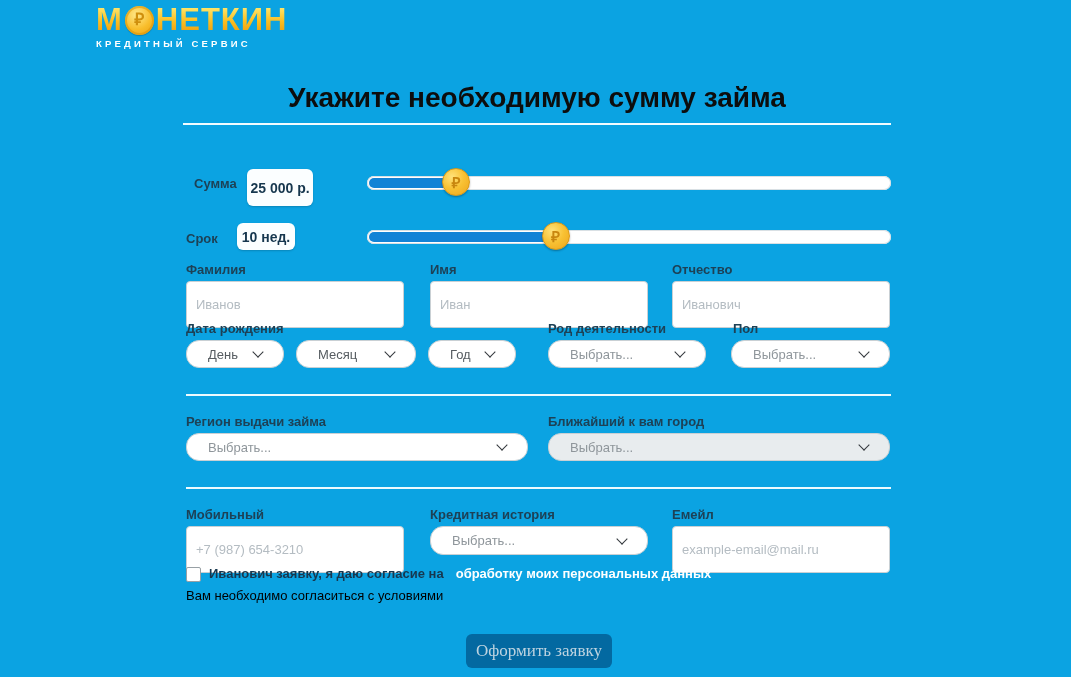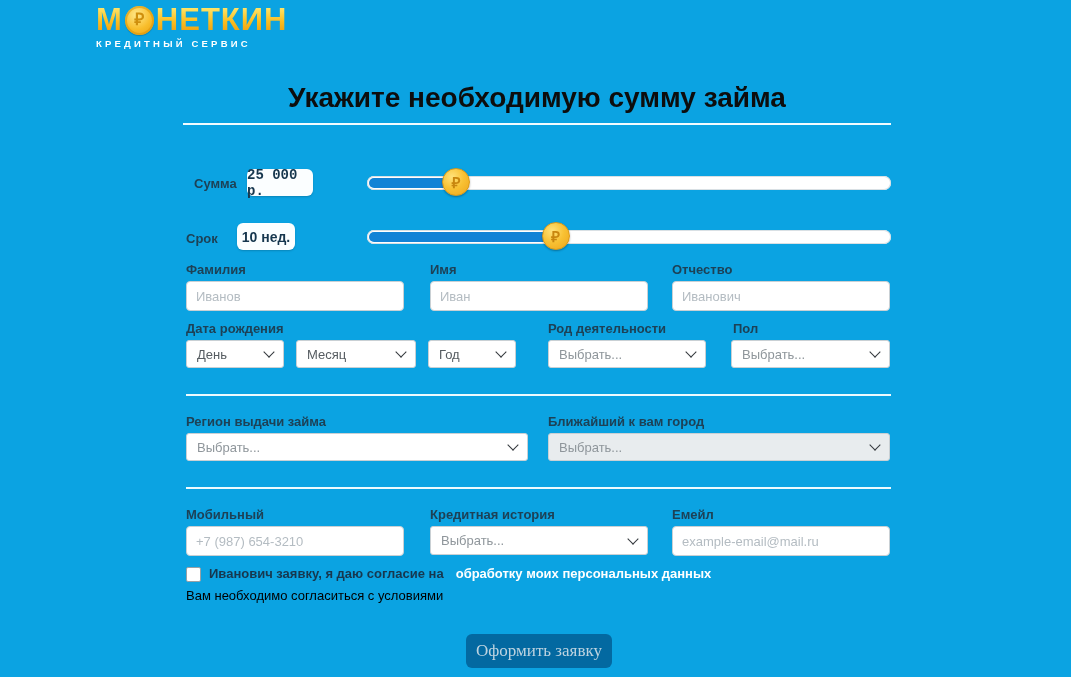--- a/index.html
+++ b/index.html
@@ -29,29 +29,29 @@
   }
   
   .page-title {
     position:absolute; left:183px; top:82px; width:708px;
     text-align:center; font-size:28px; font-weight:bold; color:#0d0d0d;
     padding-bottom:9px; border-bottom:2px solid #f2fbff;
   }
   
   .lbl { position:absolute; font-size:13px; font-weight:bold; color:#1d4156; white-space:nowrap; }
   .inp {
-    position:absolute; height:30px; box-sizing:border-box; border:1px solid #c9d0d4;
+    position:absolute; height:47px; box-sizing:border-box; border:1px solid #c9d0d4;
     border-radius:4px; background:#fff; font-family:"Liberation Sans",sans-serif;
     font-size:13px; color:#444; padding:0 9px; outline:none;
   }
   .inp::placeholder { color:#b4bcc2; opacity:1; }
   .sel {
     position:absolute; height:28px; box-sizing:border-box; border:1px solid #c9d0d4;
-    border-radius:3px; background:#fff; display:flex; align-items:center;
-    justify-content:space-between; padding:0 10px; font-size:13px; color:#8f969b;
+    border-radius:13px; background:#fff; display:flex; align-items:center;
+    justify-content:space-between; padding:0 21px; font-size:13px; color:#8f969b;
     cursor:pointer;
   }
   .sel.dark { color:#565c61; }
   .sel.disabled { background:#e8ecee; }
   .chev {
     width:7px; height:7px; border-right:1.7px solid #33383c; border-bottom:1.7px solid #33383c;
     transform:rotate(45deg); margin-top:-4px; flex:0 0 auto;
   }
   .divider { position:absolute; left:186px; width:705px; height:2px; background:rgba(250,255,255,.95); }
   
@@ -102,21 +102,21 @@
           <span>₽</span>
         </span>
       <span class="brand-txt">НЕТКИН</span>
     </div>
     <div class="brand-sub">КРЕДИТНЫЙ СЕРВИС</div>
   </div>
 
   <div class="page-title">Укажите необходимую сумму займа</div>
 
   <div class="lbl" style="left:194px; top:176px;">Сумма</div>
-  <div class="valbox" style="left:247px; top:169px; width:66px; height:27px;font-family:Liberation Mono, monospace;">25 000 р.</div>
+  <div class="valbox" style="left:247px; top:169px; width:66px; height:37px;">25 000 р.</div>
   <div class="track" style="left:367px; top:176px;">
     <div class="fill" style="width: 17%;"></div>
     <div class="coin" style="left: calc(17% - 14px);">
         <span>₽</span>
       </div>
   </div>
 
   <div class="lbl" style="left:186px; top:231px;">Срок</div>
   <div class="valbox" style="left:237px; top:223px; width:58px; height:27px;">10 нед.</div>
   <div class="track" style="left:367px; top:230px;">

